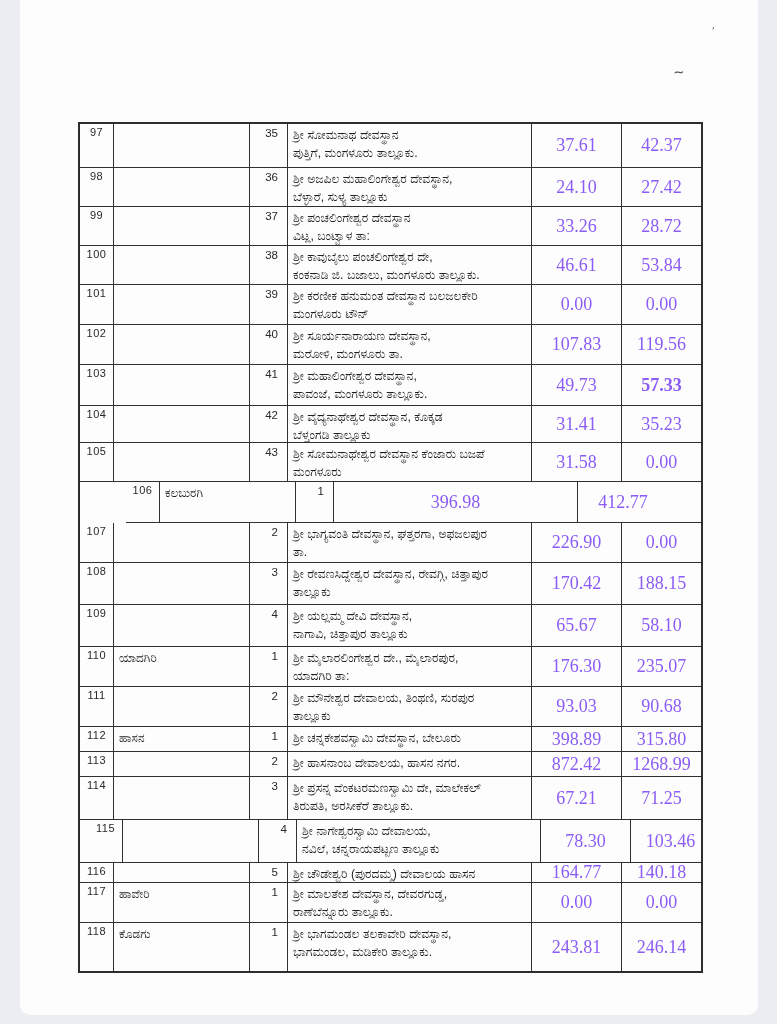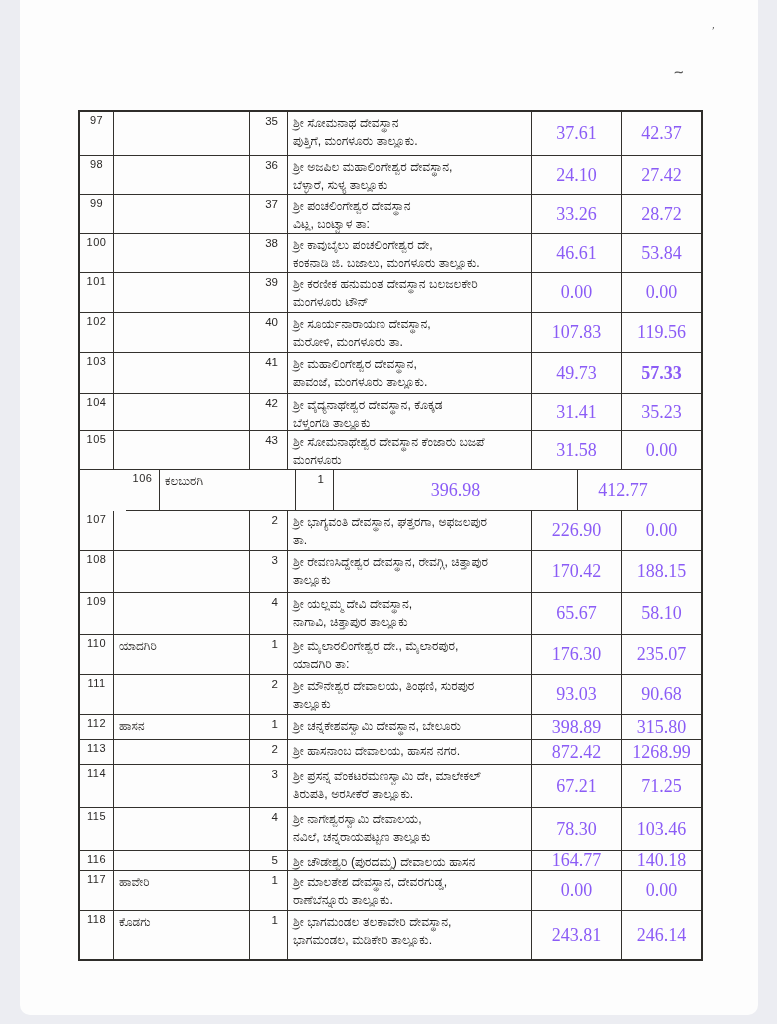--- a/index.html
+++ b/index.html
@@ -6,21 +6,21 @@
   body{
     width:777px;height:1024px;position:relative;overflow:hidden;
     background:#ecedf2;
     font-family:"Liberation Sans",sans-serif;
   }
   .paper{
     position:absolute;left:20px;top:0;width:738px;height:1015px;
     background:#fdfdfd;border-radius:0 0 10px 10px;
   }
   .scan-table{
-    position:absolute;left:78px;top:110px;width:621px;
+    position:absolute;left:78px;top:122px;width:621px;
     border:2px solid #2f2d2a;
     background:#fdfdfd;
   }
   .t-row{
     display:grid;
     grid-template-columns:34px 136px 38px 244px 90px 79px;
     border-bottom:1.5px solid #33312d;
     box-sizing:border-box;
   }
   .t-row:last-child{border-bottom:none;}
@@ -218,21 +218,21 @@
   </div>
     <div class="t-row" style="height: 43px;">
     <div class="cell c-sl">114</div>
     <div class="cell c-district"></div>
     <div class="cell c-sub">3</div>
     <div class="cell c-name">ಶ್ರೀ ಪ್ರಸನ್ನ ವೆಂಕಟರಮಣಸ್ವಾಮಿ ದೇ, ಮಾಲೇಕಲ್
 ತಿರುಪತಿ, ಅರಸೀಕೆರೆ ತಾಲ್ಲೂಕು.</div>
     <div class="cell c-v1">67.21</div>
     <div class="cell c-v2">71.25</div>
   </div>
-    <div class="t-row" style="height: 43px;">
+    <div class="t-row" style="height: 43px; padding-left: 9px;">
     <div class="cell c-sl">115</div>
     <div class="cell c-district"></div>
     <div class="cell c-sub">4</div>
     <div class="cell c-name">ಶ್ರೀ ನಾಗೇಶ್ವರಸ್ವಾಮಿ ದೇವಾಲಯ,
 ನವಿಲೆ, ಚನ್ನರಾಯಪಟ್ಟಣ ತಾಲ್ಲೂಕು</div>
     <div class="cell c-v1">78.30</div>
     <div class="cell c-v2">103.46</div>
   </div>
     <div class="t-row" style="height: 20px;">
     <div class="cell c-sl">116</div>

